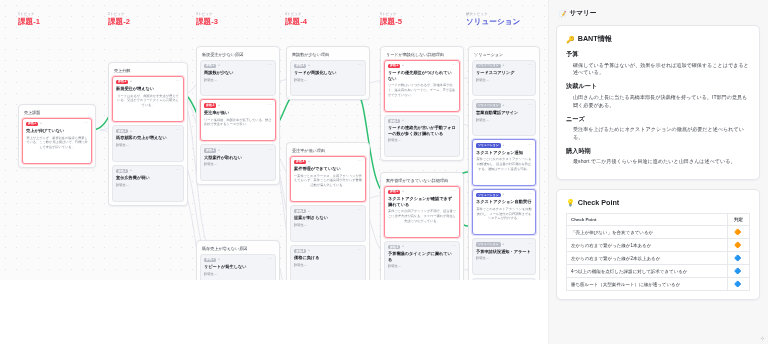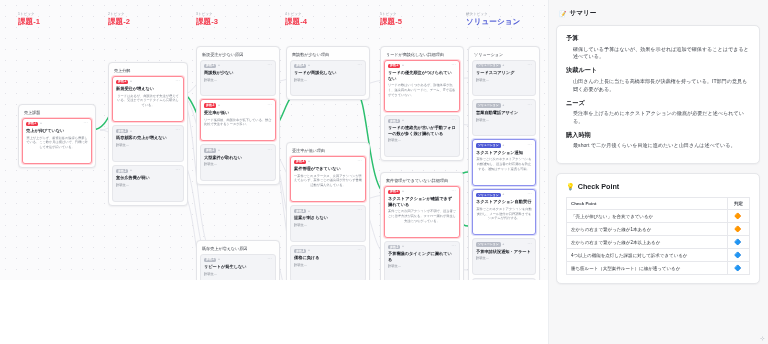--- a/index.html
+++ b/index.html
@@ -470,20 +470,24 @@
 
   <div class="panel">
     <div class="panel-divider"></div>
 
     <div class="panel-head">
       <span class="ico">📝</span>
       <span class="label">サマリー</span>
     </div>
 
     <div class="pcard">
+      <div class="pcard-title">
+        <span class="ico">🔑</span>
+        <span class="txt">BANT情報</span>
+      </div>
       <div id="bant-sections">
           <div class="sec">
             <h4>予算</h4>
             <p>確保している予算はないが、効果を示せれば追加で確保することはできると述べている。</p>
           </div>
           <div class="sec">
             <h4>決裁ルート</h4>
             <p>山田さんの上長に当たる高橋本部長が決裁権を持っている。IT部門の意見も聞く必要がある。</p>
           </div>
           <div class="sec">

